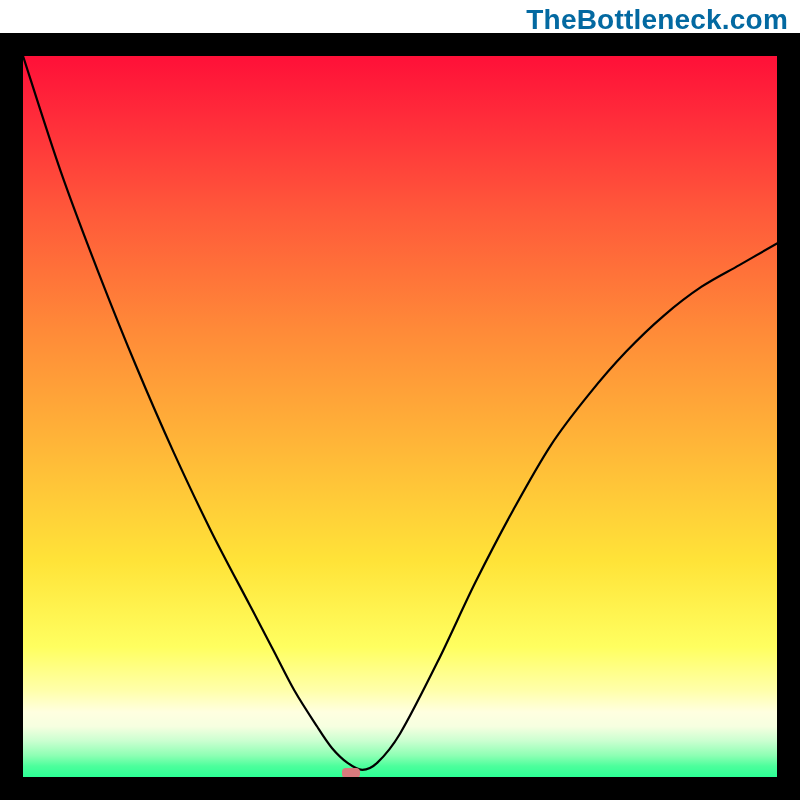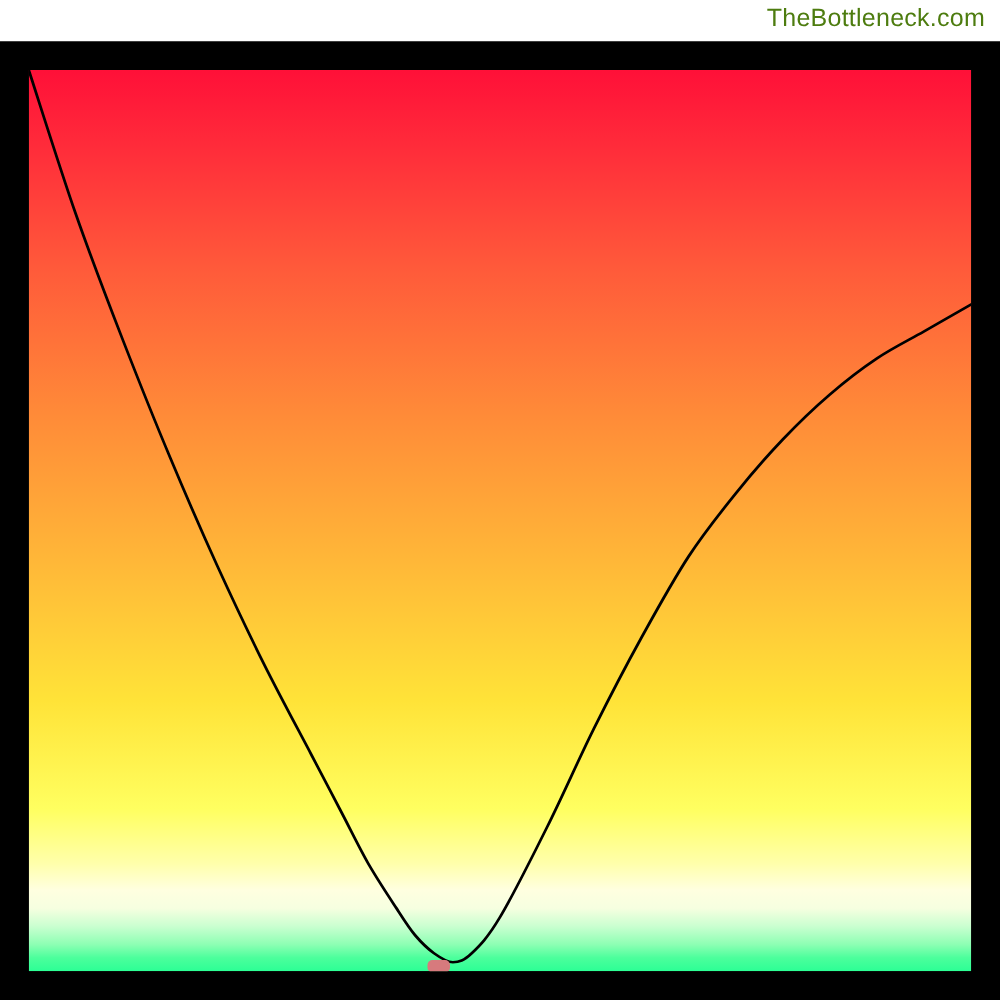--- a/index.html
+++ b/index.html
@@ -8,23 +8,23 @@
     width: 800px;
     height: 800px;
     background: #ffffff;
     font-family: Arial, Helvetica, sans-serif;
     overflow: hidden;
   }
   .watermark {
     position: absolute;
     top: 4px;
     right: 12px;
-    font-size: 20px;
-    font-weight: 400;
-    color: #4d7c0f;
+    font-size: 28px;
+    font-weight: 700;
+    color: #0369a1;
     letter-spacing: 0.2px;
     z-index: 10;
     user-select: none;
   }
   .frame {
     position: absolute;
     top: 33px;
     left: 0;
     width: 800px;
     height: 767px;

